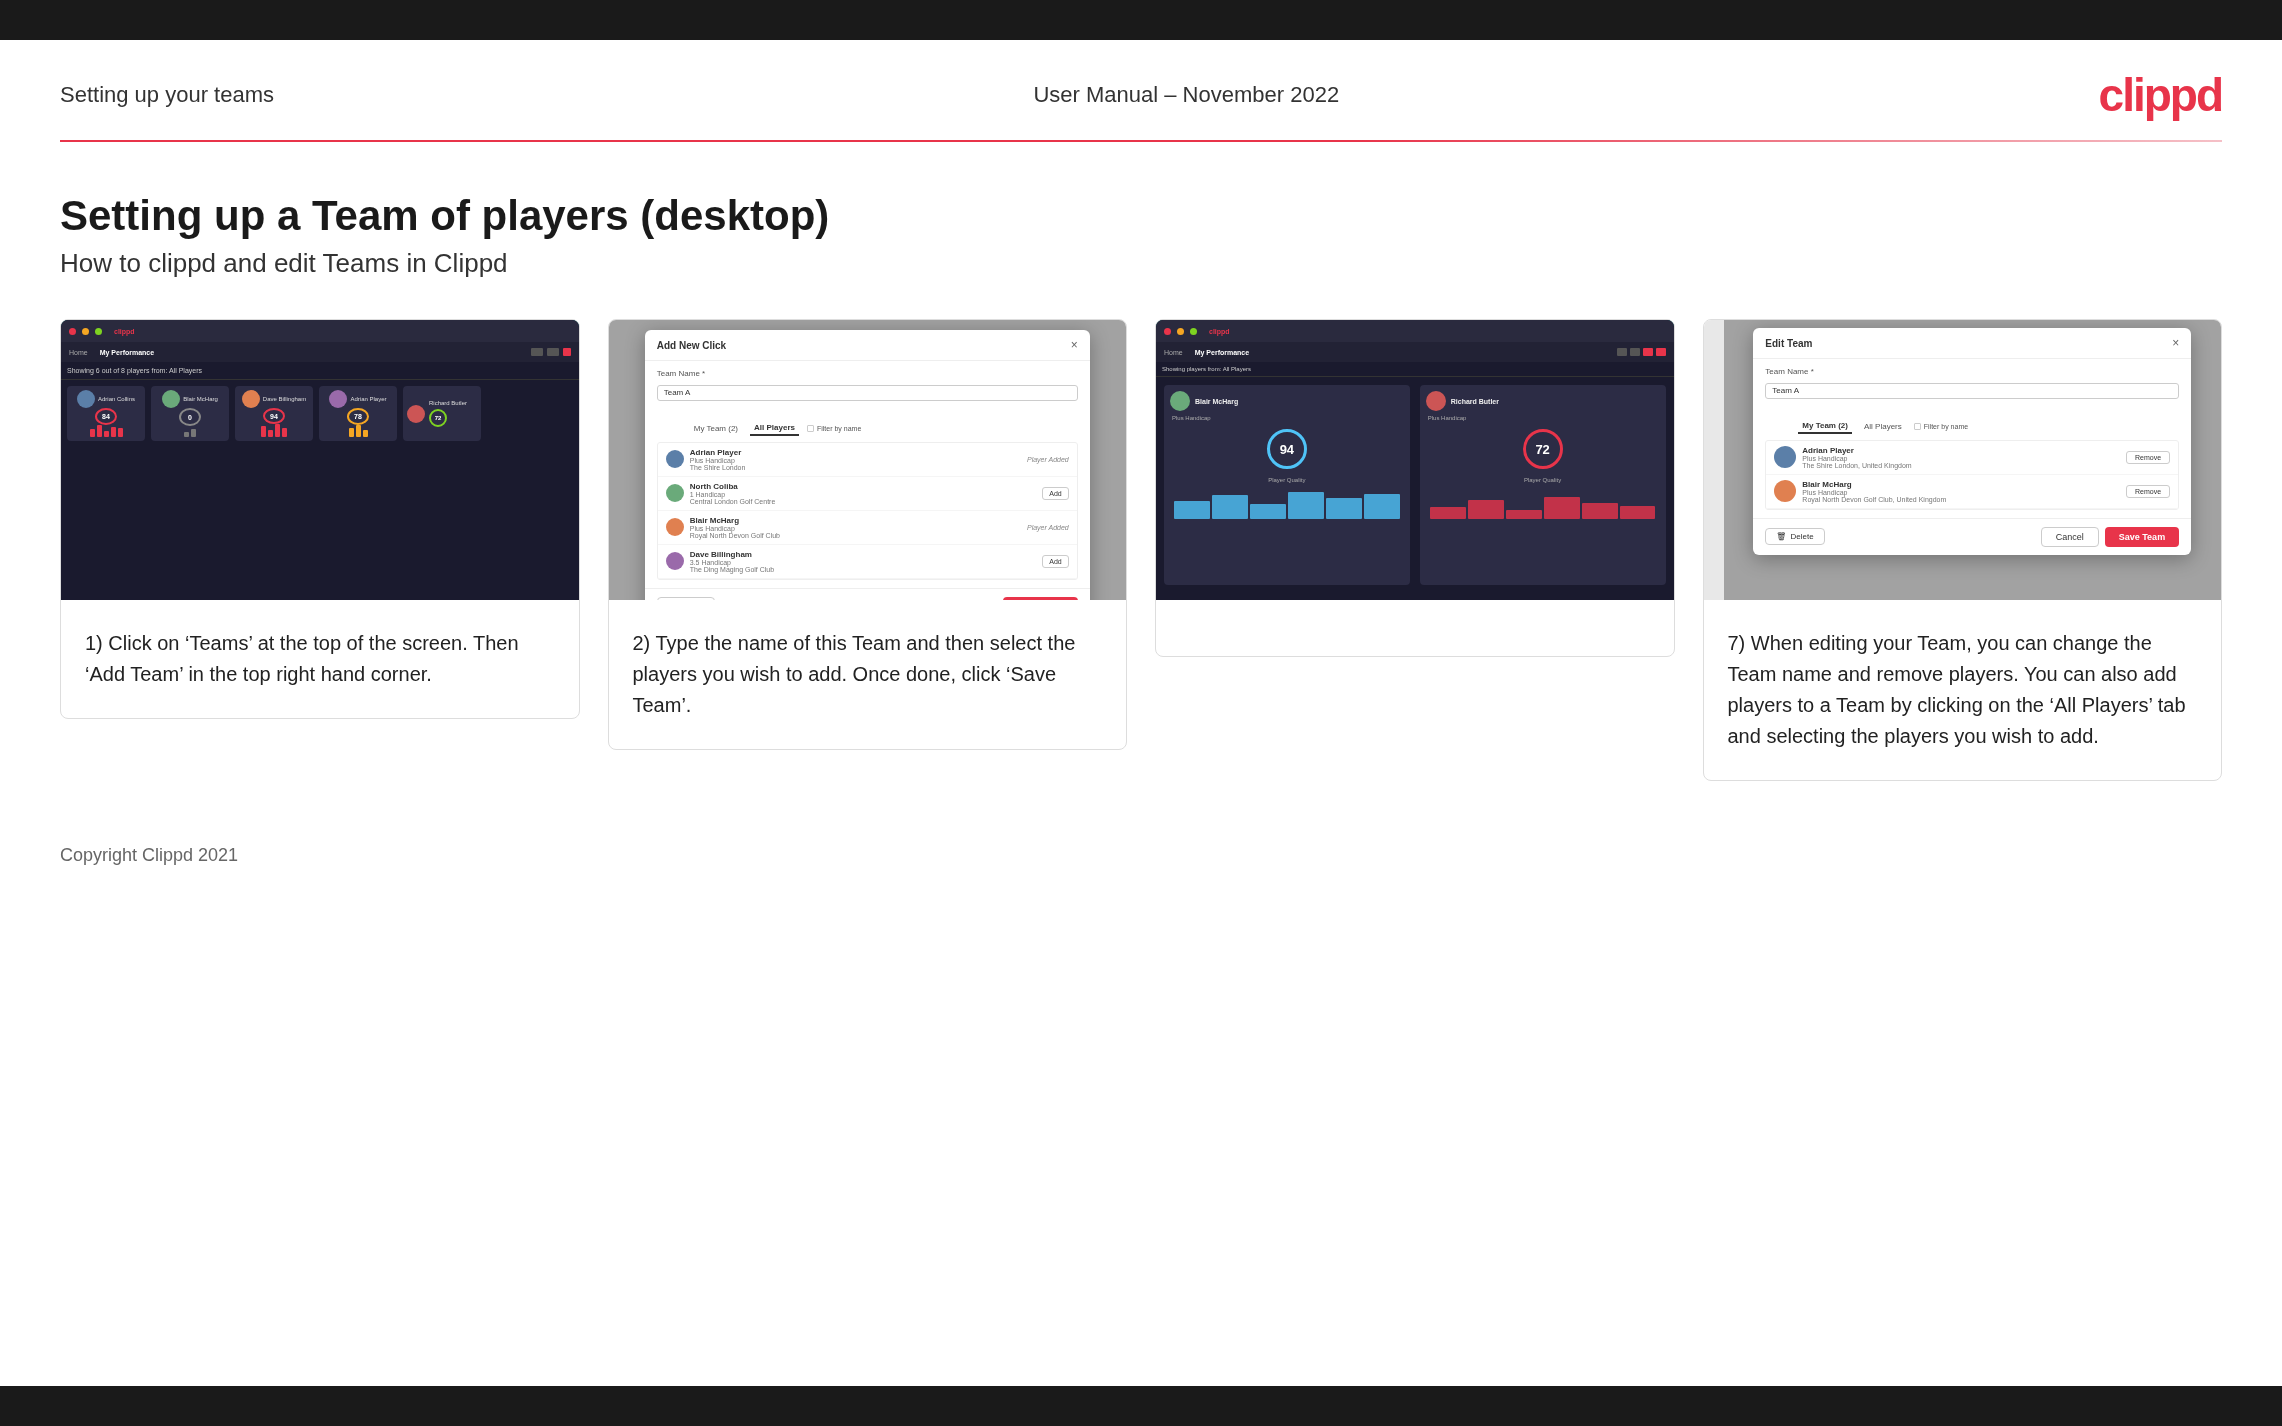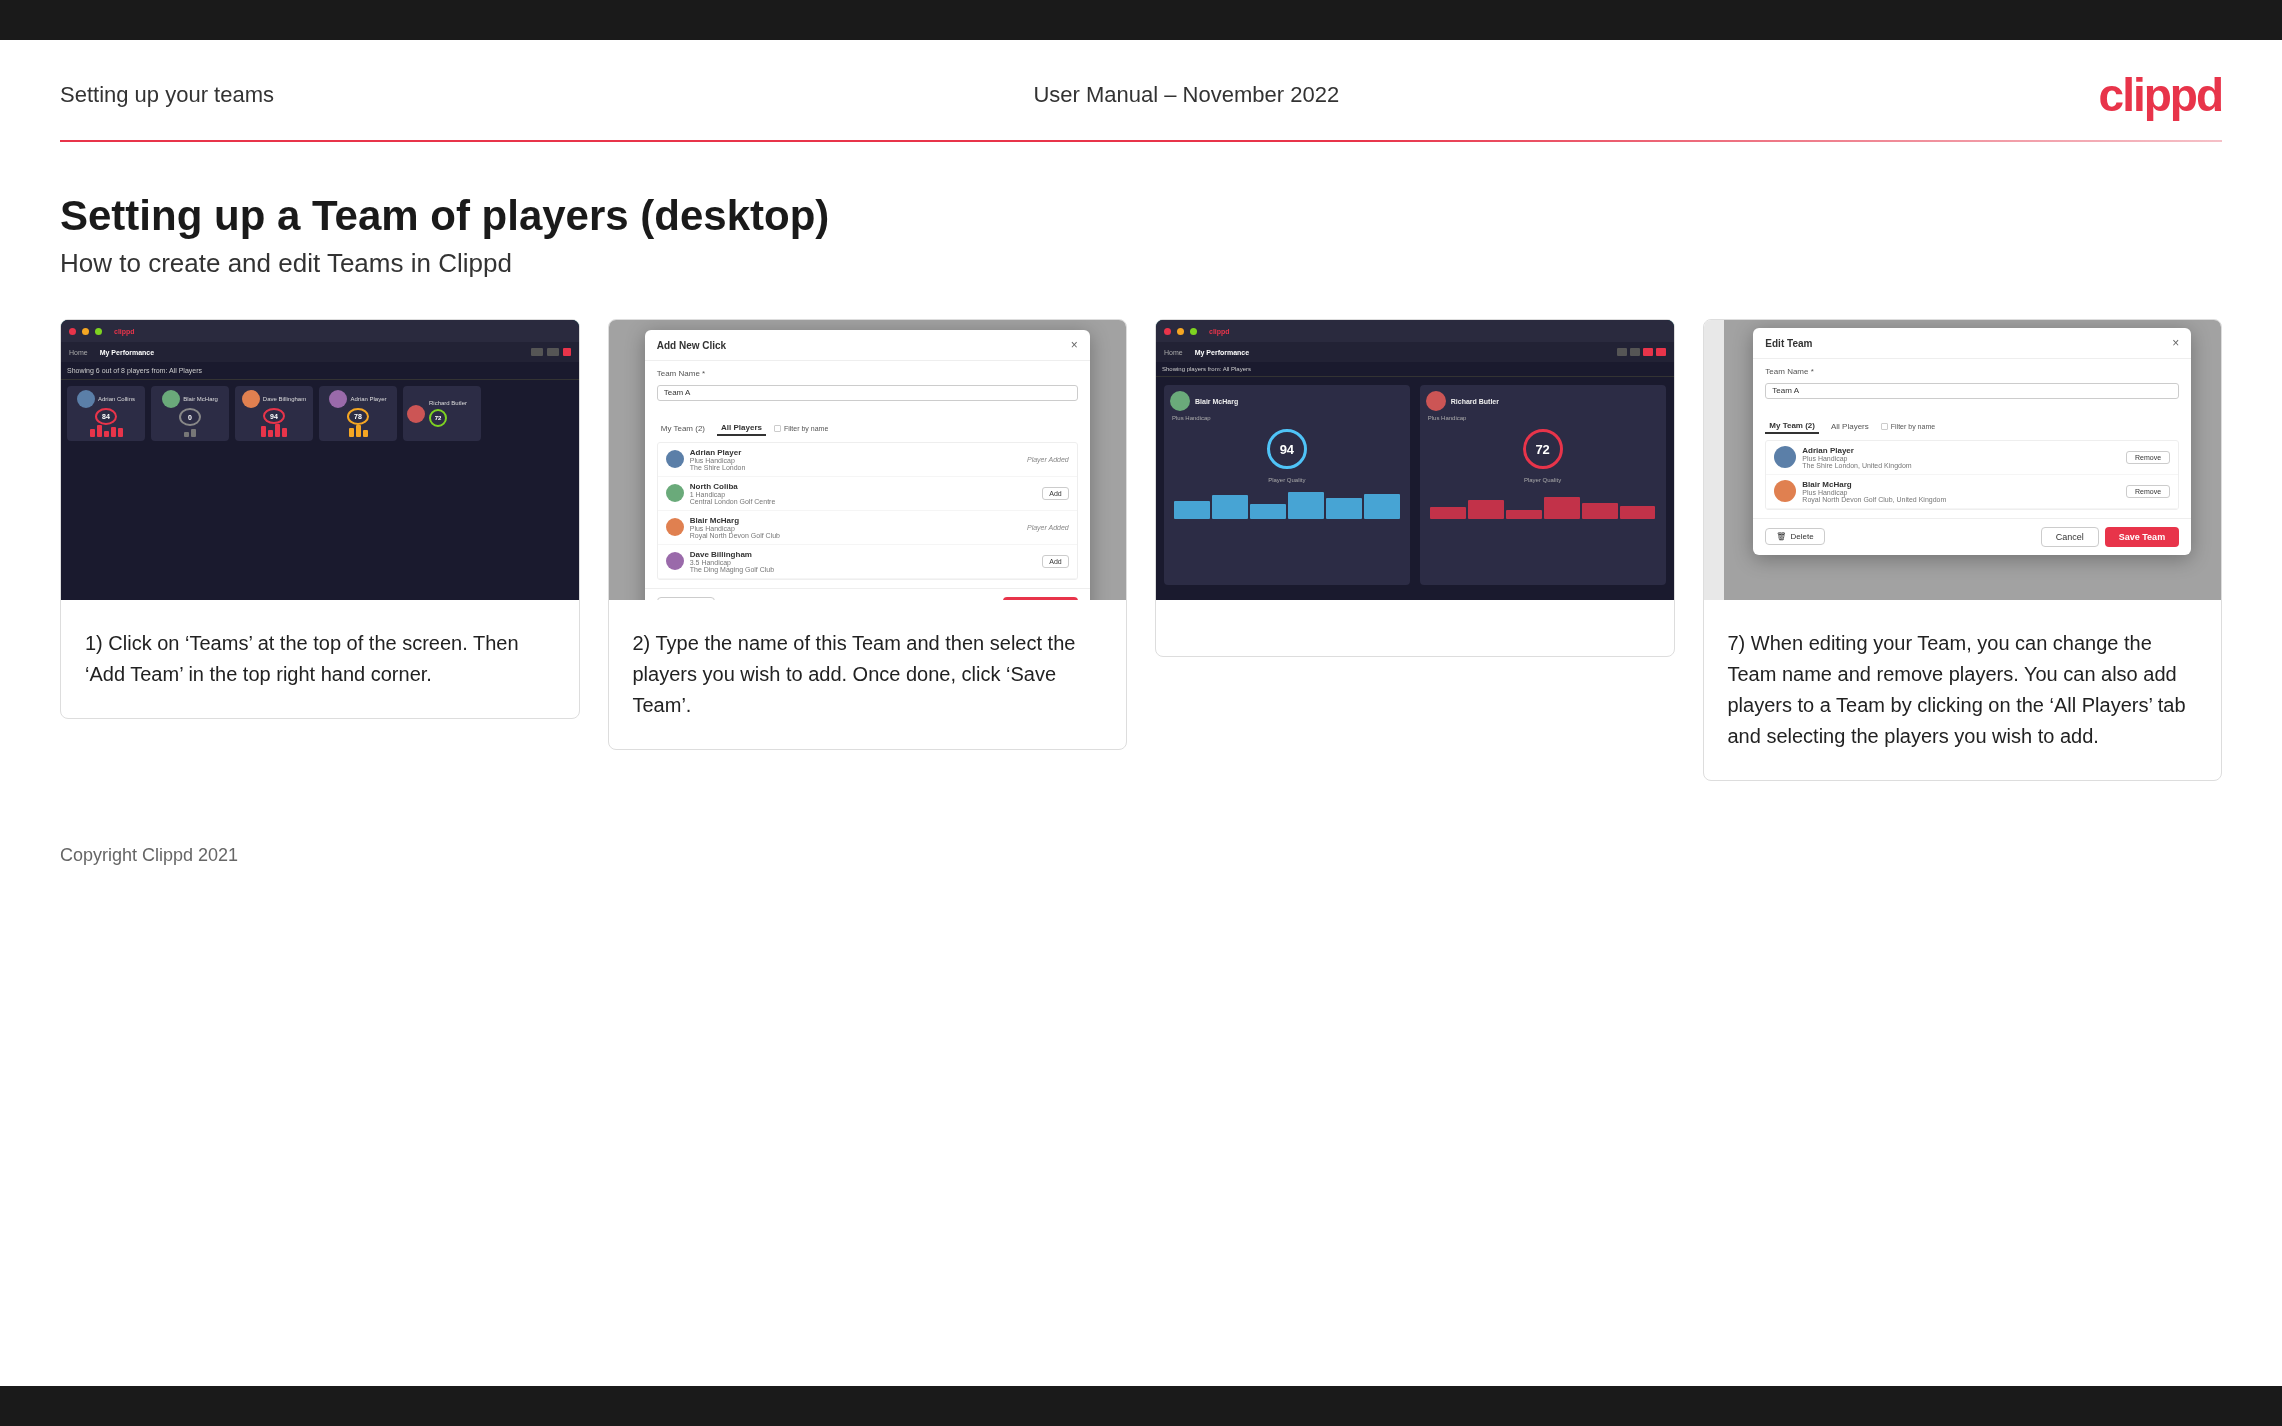--- a/index.html
+++ b/index.html
@@ -252,20 +252,21 @@
       padding: 0 6px;
       font-size: 8px;
       color: #333;
       margin-bottom: 20px;
     }
     .modal-tabs {
       display: flex;
       align-items: center;
       gap: 8px;
       margin-bottom: 6px;
+      margin-left: 33px;
     }
     .modal-tab {
       font-size: 8px;
       color: #555;
       padding: 2px 4px;
       cursor: pointer;
     }
     .modal-tab.active {
       font-weight: bold;
       color: #333;
@@ -545,21 +546,21 @@
 <div class="header">
   <span class="header-left">Setting up your teams</span>
   <span class="header-center">User Manual – November 2022</span>
   <span class="header-logo">clippd</span>
 </div>
 
 <div class="header-divider"></div>
 
 <div class="page-title-section">
   <div class="page-title-main">Setting up a Team of players (desktop)</div>
-  <div class="page-title-sub">How to create and edit Teams in Clippd</div>
+  <div class="page-title-sub">How to clippd and edit Teams in Clippd</div>
 </div>
 
 <div class="cards-container">
 
   <div class="card">
     <div class="card-screenshot">
 
       <div class="screenshot-1" style="width:100%;height:100%;">
         <div class="sc1-topbar">
           <div class="sc1-dot" style="background:#e8344a;"></div>

